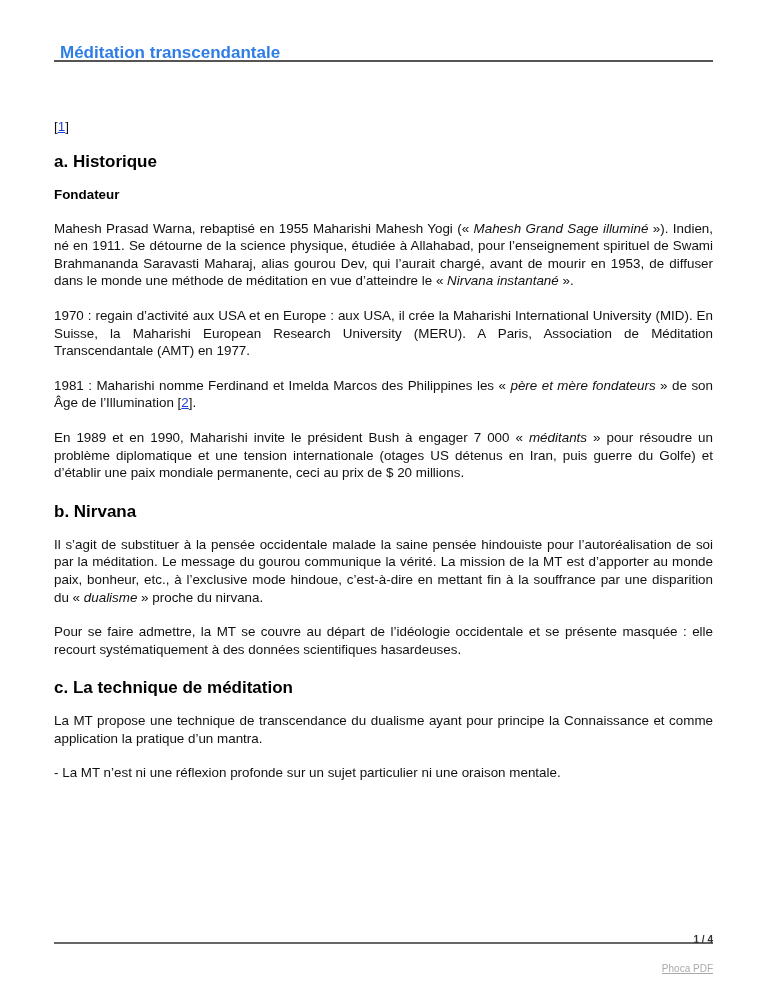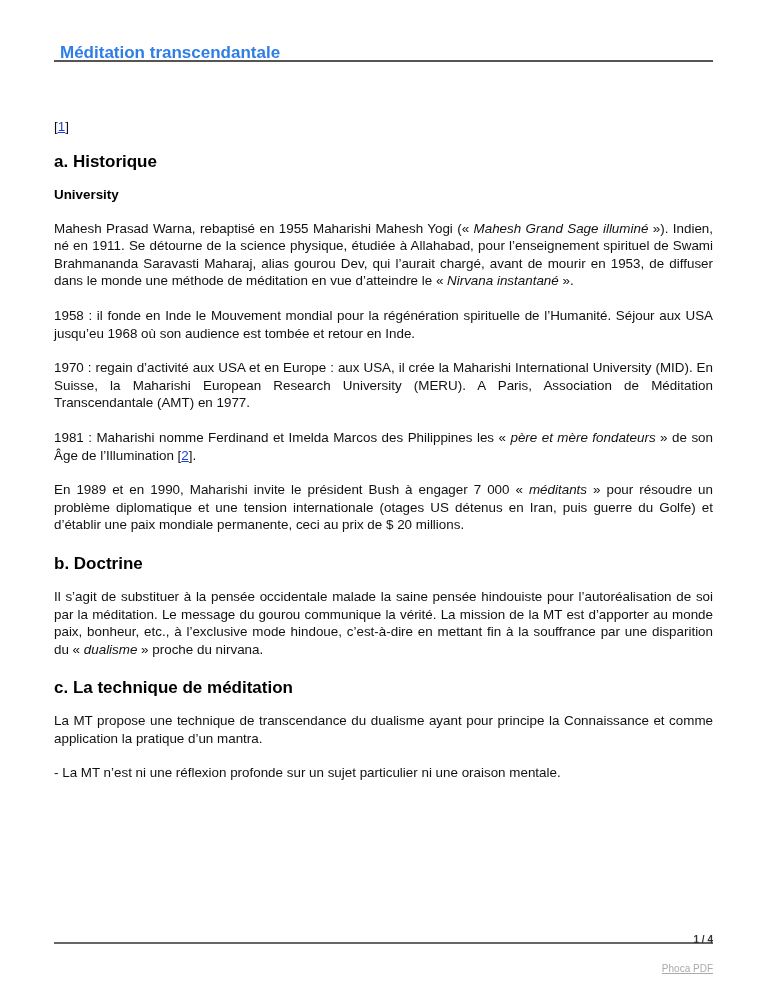--- a/index.html
+++ b/index.html
@@ -24,35 +24,35 @@
 
 <div class="doc-header">
   <h1 class="doc-title">Méditation transcendantale</h1>
 </div>
 <div class="header-rule"></div>
 
 <div class="content">
   <p class="ref-line"><span>[</span><a class="ref-link">1</a><span>]</span></p>
 
   <h2 class="first">a. Historique</h2>
-  <h3>University</h3>
+  <h3>Fondateur</h3>
 
   <p><span>Mahesh Prasad Warna, rebaptisé en 1955 Maharishi Mahesh Yogi (« </span><i>Mahesh Grand Sage illuminé</i><span> »). Indien, né en 1911. Se détourne de la science physique, étudiée à Allahabad, pour l’enseignement spirituel de Swami Brahmananda Saravasti Maharaj, alias gourou Dev, qui l’aurait chargé, avant de mourir en 1953, de diffuser dans le monde une méthode de méditation en vue d’atteindre le « </span><i>Nirvana instantané</i><span> ».</span></p>
 
-  <p>1958 : il fonde en Inde le Mouvement mondial pour la régénération spirituelle de l’Humanité. Séjour aux USA jusqu’eu 1968 où son audience est tombée et retour en Inde.</p>
   <p>1970 : regain d’activité aux USA et en Europe : aux USA, il crée la Maharishi International University (MID). En Suisse, la Maharishi European Research University (MERU). A Paris, Association de Méditation Transcendantale (AMT) en 1977.</p>
 
   <p><span>1981 : Maharishi nomme Ferdinand et Imelda Marcos des Philippines les « </span><i>père et mère fondateurs</i><span> » de son Âge de l’Illumination [</span><a class="ref-link">2</a><span>].</span></p>
 
   <p><span>En 1989 et en 1990, Maharishi invite le président Bush à engager 7 000 « </span><i>méditants</i><span> » pour résoudre un problème diplomatique et une tension internationale (otages US détenus en Iran, puis guerre du Golfe) et d’établir une paix mondiale permanente, ceci au prix de $ 20 millions.</span></p>
 
-  <h2>b. Doctrine</h2>
+  <h2>b. Nirvana</h2>
 
   <p><span>Il s’agit de substituer à la pensée occidentale malade la saine pensée hindouiste pour l’autoréalisation de soi par la méditation. Le message du gourou communique la vérité. La mission de la MT est d’apporter au monde paix, bonheur, etc., à l’exclusive mode hindoue, c’est-à-dire en mettant fin à la souffrance par une disparition du « </span><i>dualisme</i><span> » proche du nirvana.</span></p>
 
+  <p>Pour se faire admettre, la MT se couvre au départ de l’idéologie occidentale et se présente masquée : elle recourt systématiquement à des données scientifiques hasardeuses.</p>
 
   <h2>c. La technique de méditation</h2>
 
   <p>La MT propose une technique de transcendance du dualisme ayant pour principe la Connaissance et comme application la pratique d’un mantra.</p>
   <p>- La MT n’est ni une réflexion profonde sur un sujet particulier ni une oraison mentale.</p>
 </div>
 
 <div class="footer-rule"></div>
 <div class="page-number">1 / 4</div>
 <a class="phoca-link">Phoca PDF</a>

